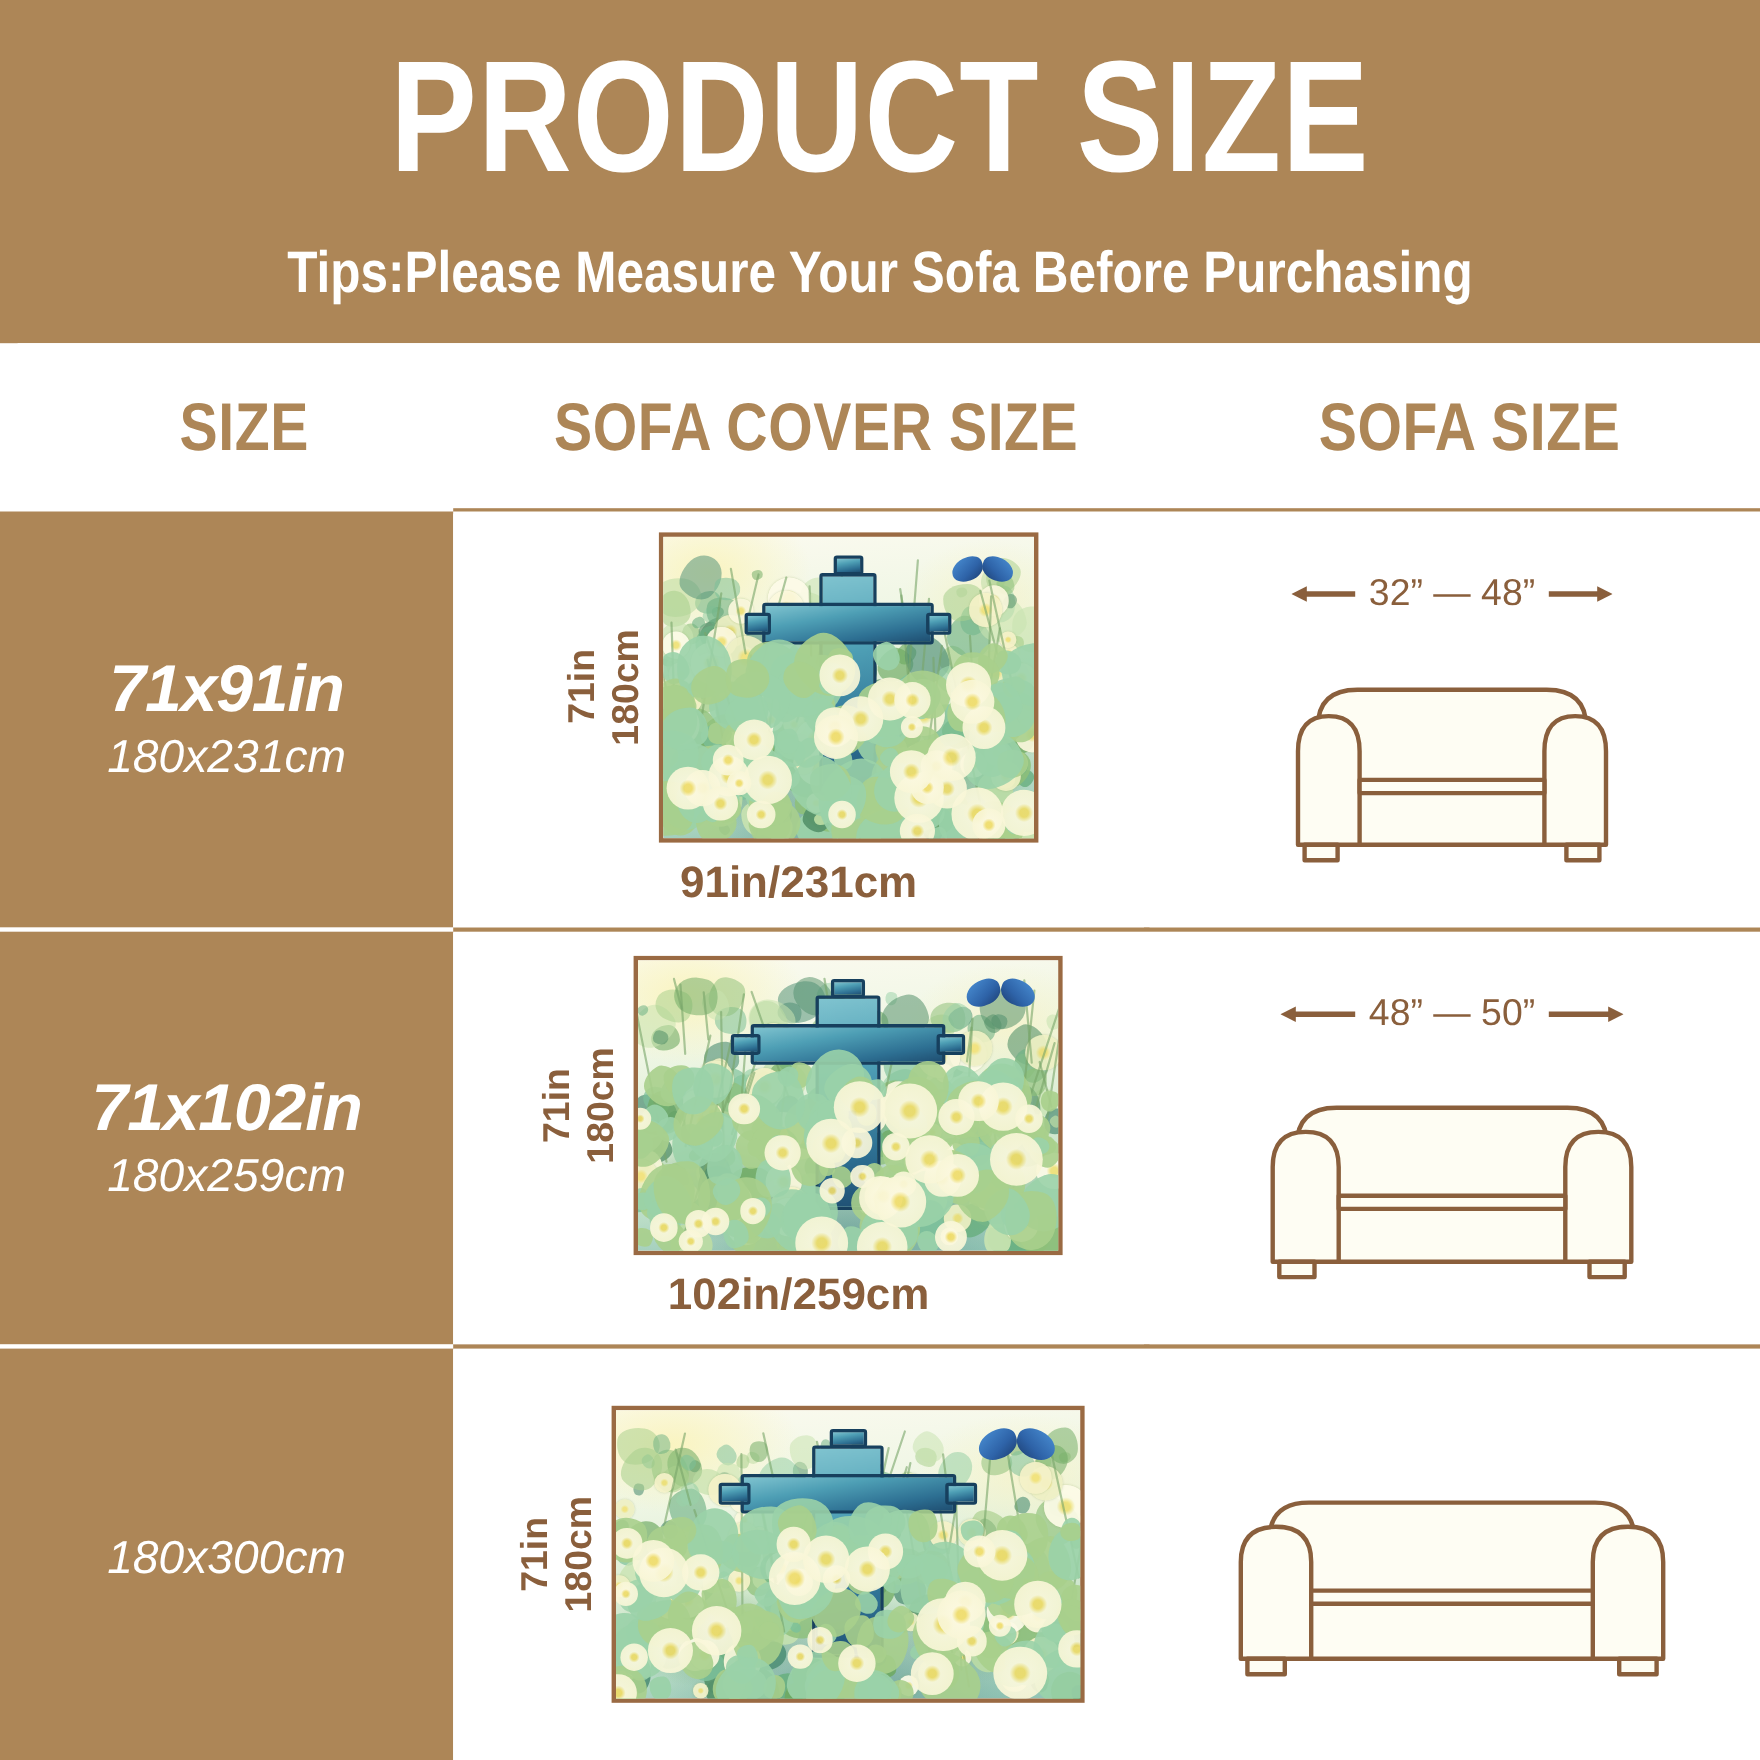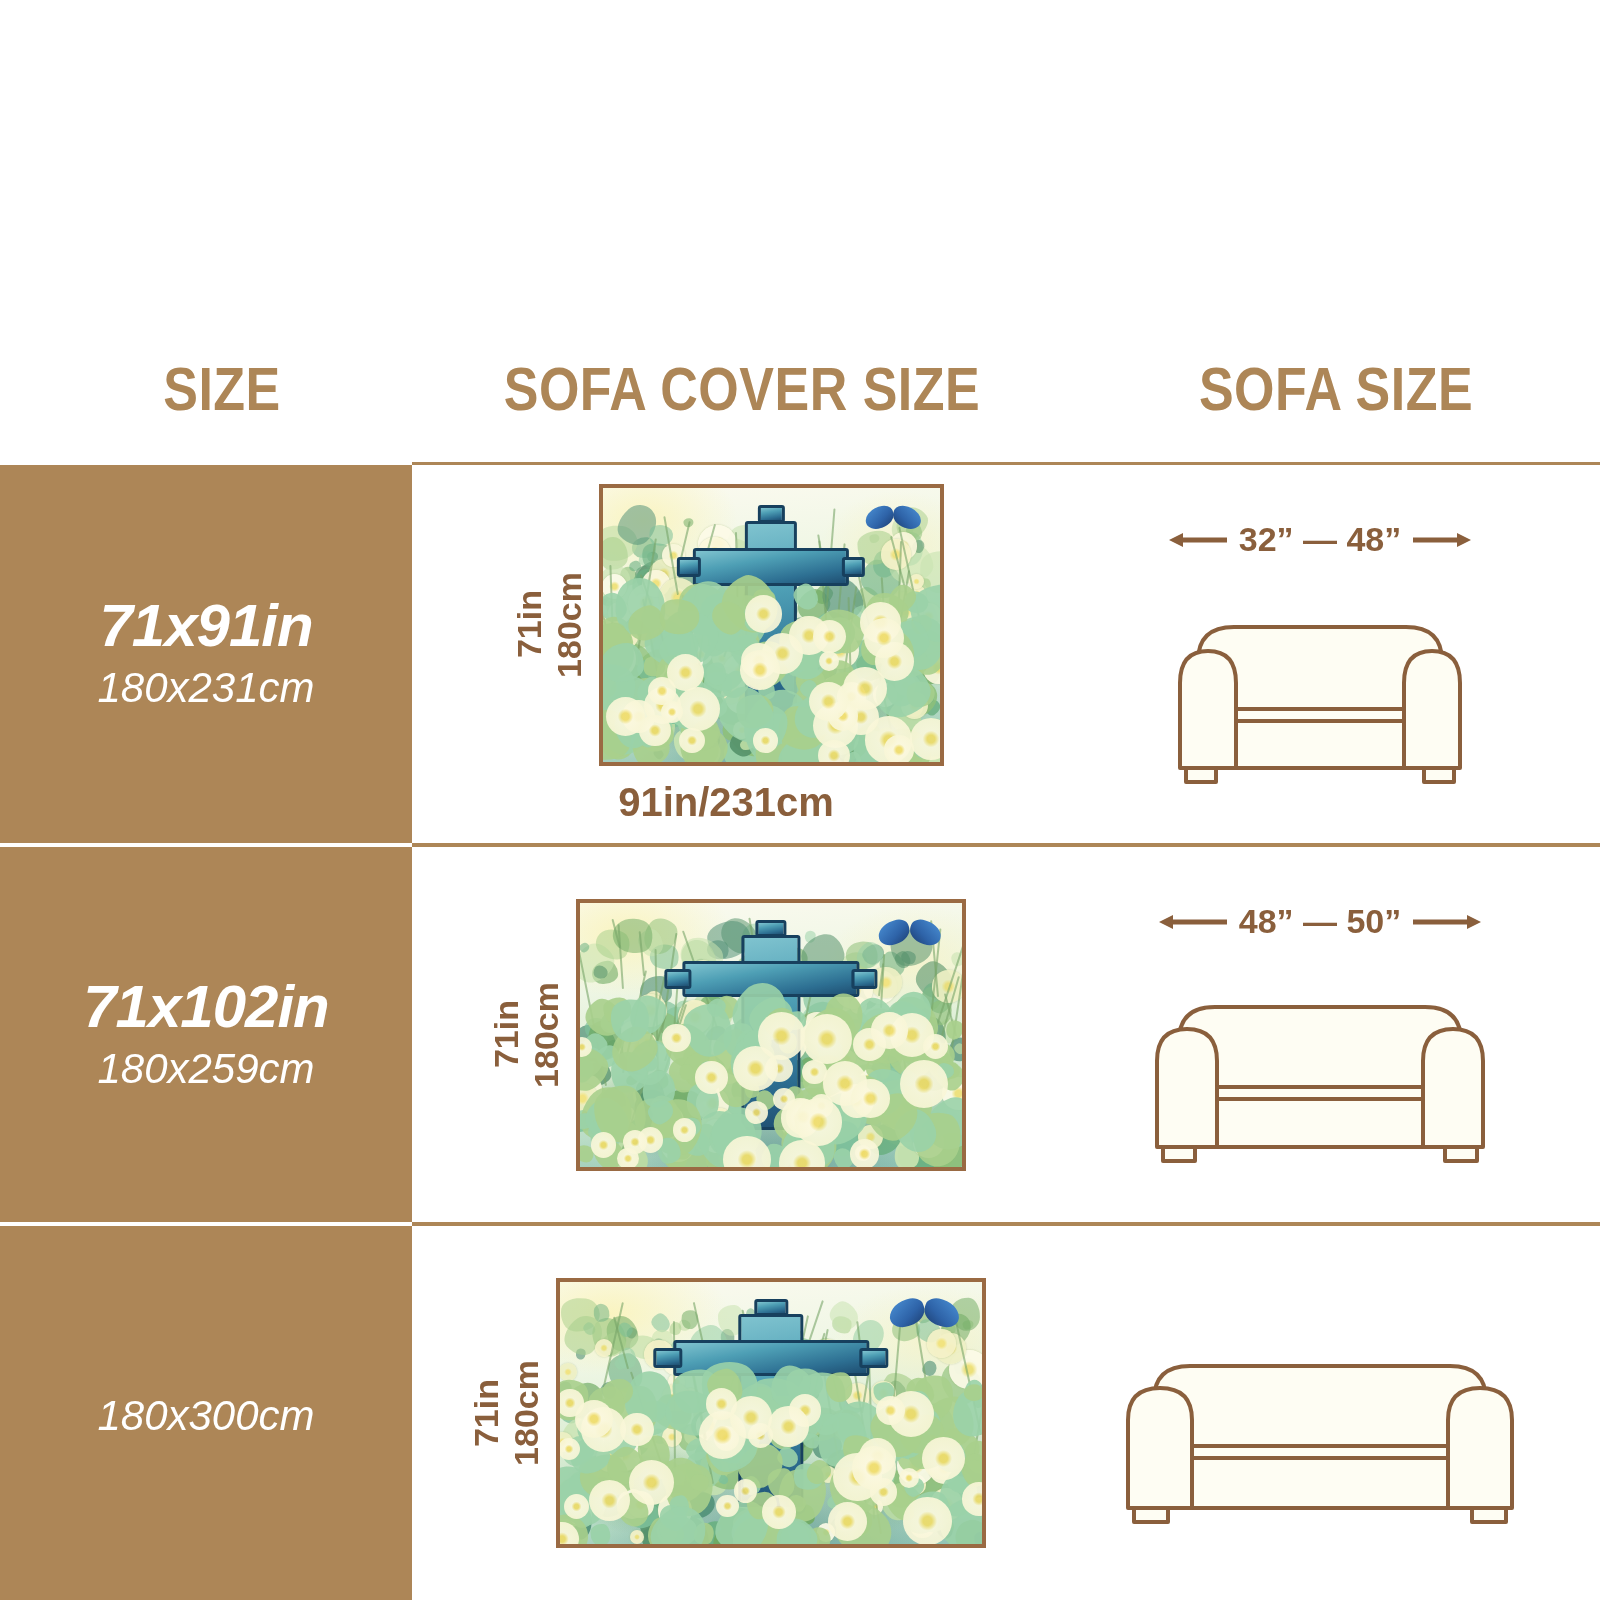--- a/index.html
+++ b/index.html
@@ -256,31 +256,35 @@
     width: 5px;
     height: 100%;
     background: repeating-linear-gradient(
       to bottom,
       #ad8657 0px, #ad8657 14px,
       rgba(0,0,0,0) 14px, rgba(0,0,0,0) 27px
     );
   }
   .sofa-dim {
     color: #8a5f3c;
-    font-weight: bold;
+    font-weight: normal;
     font-size: 34px;
     white-space: nowrap;
   }
   .sofa-svg { display: block; }
 </style>
 </head>
 <body>
 
 <div id="page">
 
+  <div class="banner">
+    <div class="banner-title">PRODUCT SIZE</div>
+    <div class="banner-sub">Tips:Please Measure Your Sofa Before Purchasing</div>
+  </div>
 
   <div class="colhead">
     <div class="colhead-cell ch-size">SIZE</div>
     <div class="colhead-cell ch-cover">SOFA COVER SIZE</div>
     <div class="colhead-cell ch-sofa">SOFA SIZE</div>
   </div>
 
   <div class="grid">
 
     <div class="vdash"></div>
@@ -1106,20 +1110,21 @@
                 <div class="petal" style="width: 21.4393px; height: 21.4393px; left: 193.468px; top: 185.573px; background: radial-gradient(circle, rgb(239, 220, 107) 0%, rgb(239, 220, 107) 13%, rgb(251, 248, 222) 28%, rgb(247, 245, 210) 100%);"></div>
                 <div class="petal" style="width: 45.1461px; height: 45.1461px; left: 152.624px; top: 143.677px; background: radial-gradient(circle, rgb(239, 220, 107) 0%, rgb(239, 220, 107) 13%, rgb(251, 248, 222) 28%, rgb(247, 245, 210) 100%);"></div>
                 <div class="petal" style="width: 25.8385px; height: 25.8385px; left: 10.5449px; top: 229.947px; background: radial-gradient(circle, rgb(239, 220, 107) 0%, rgb(239, 220, 107) 13%, rgb(251, 248, 222) 28%, rgb(247, 245, 210) 100%);"></div>
                 <div class="petal" style="width: 47.4819px; height: 47.4819px; left: 177.773px; top: 109.76px; background: radial-gradient(circle, rgb(239, 220, 107) 0%, rgb(239, 220, 107) 13%, rgb(251, 248, 222) 28%, rgb(247, 245, 210) 100%);"></div>
                 <div class="petal" style="width: 47.7008px; height: 47.7008px; left: 214.583px; top: 195.753px; background: radial-gradient(circle, rgb(239, 220, 107) 0%, rgb(239, 220, 107) 13%, rgb(251, 248, 222) 28%, rgb(247, 245, 210) 100%);"></div>
                 <div class="petal" style="width: 23.0896px; height: 23.0896px; left: 165.381px; top: 198.12px; background: radial-gradient(circle, rgb(239, 220, 107) 0%, rgb(239, 220, 107) 13%, rgb(251, 248, 222) 28%, rgb(247, 245, 210) 100%);"></div>
                 <div class="petal" style="width: 23.9493px; height: 23.9493px; left: 92.5618px; top: 215.938px; background: radial-gradient(circle, rgb(239, 220, 107) 0%, rgb(239, 220, 107) 13%, rgb(251, 248, 222) 28%, rgb(247, 245, 210) 100%);"></div>
                 <div class="petal" style="width: 20.0987px; height: 20.0987px; left: -8.19823px; top: 134.172px; background: radial-gradient(circle, rgb(239, 220, 107) 0%, rgb(239, 220, 107) 13%, rgb(251, 248, 222) 28%, rgb(247, 245, 210) 100%);"></div>
               </div>
           </div>
+          <div class="h-label">102in/259cm</div>
         </div>
       </div>
 
       <div class="sofa-cell">
         <div style="display:flex;flex-direction:column;align-items:center;">
           <div style="display:flex;align-items:center;width:460px;justify-content:center;margin-bottom:-6px;">
             <svg width="70" height="26" viewBox="0 0 70 26">
               <line x1="8" y1="13" x2="68" y2="13" stroke="#8a5f3c" stroke-width="5"></line>
               <polygon points="0,13 14,6 14,20" fill="#8a5f3c"></polygon>
             </svg>

